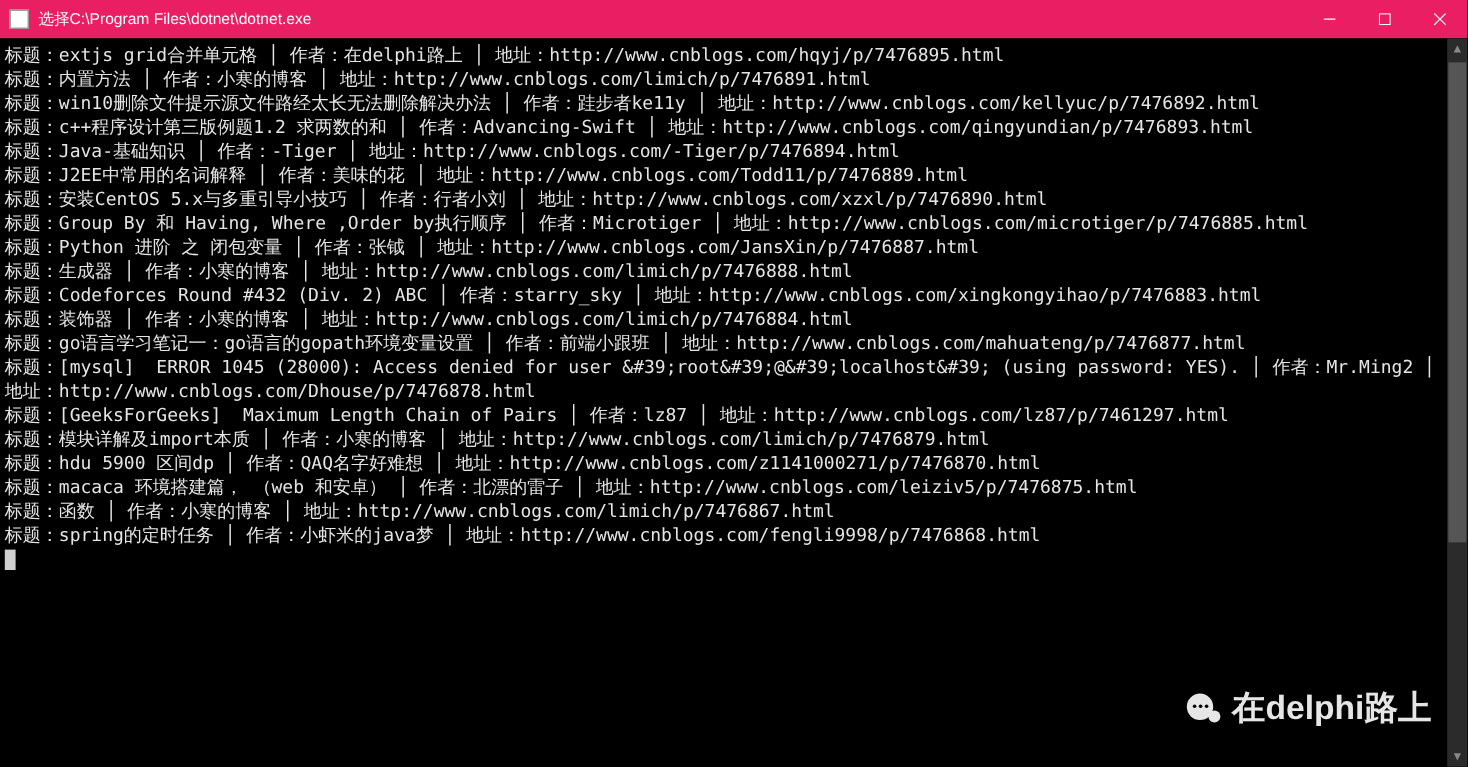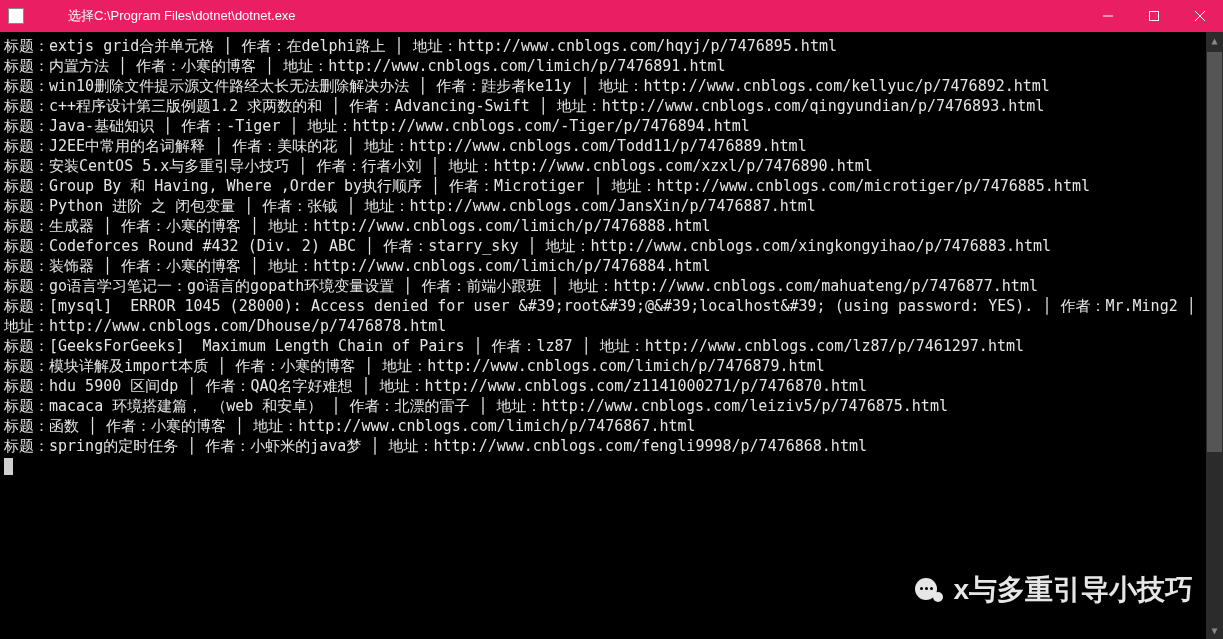--- a/index.html
+++ b/index.html
@@ -17,21 +17,20 @@
     }
     .titlebar {
       height: 32px;
       background: #e91e63;
       display: flex;
       align-items: center;
       color: #fff;
       font-size: 13px;
       font-family: "Microsoft YaHei", sans-serif;
       position: relative;
-      gap: 36px;
     }
     .titlebar-icon {
       width: 16px;
       height: 16px;
       margin: 0 8px;
       background: #fff;
       border: 1px solid #888;
     }
     .titlebar-title {
       flex: 1;
@@ -201,14 +200,14 @@
 
 <div class="watermark">
   <span class="watermark-icon">
     <span class="bubble">
         <span class="dot"></span>
         <span class="dot"></span>
         <span class="dot"></span>
       </span>
     <span class="bubble small"></span>
   </span>
-  <span>x与多重引导小技巧</span>
+  <span>在delphi路上</span>
 </div>
 
 </body></html>

